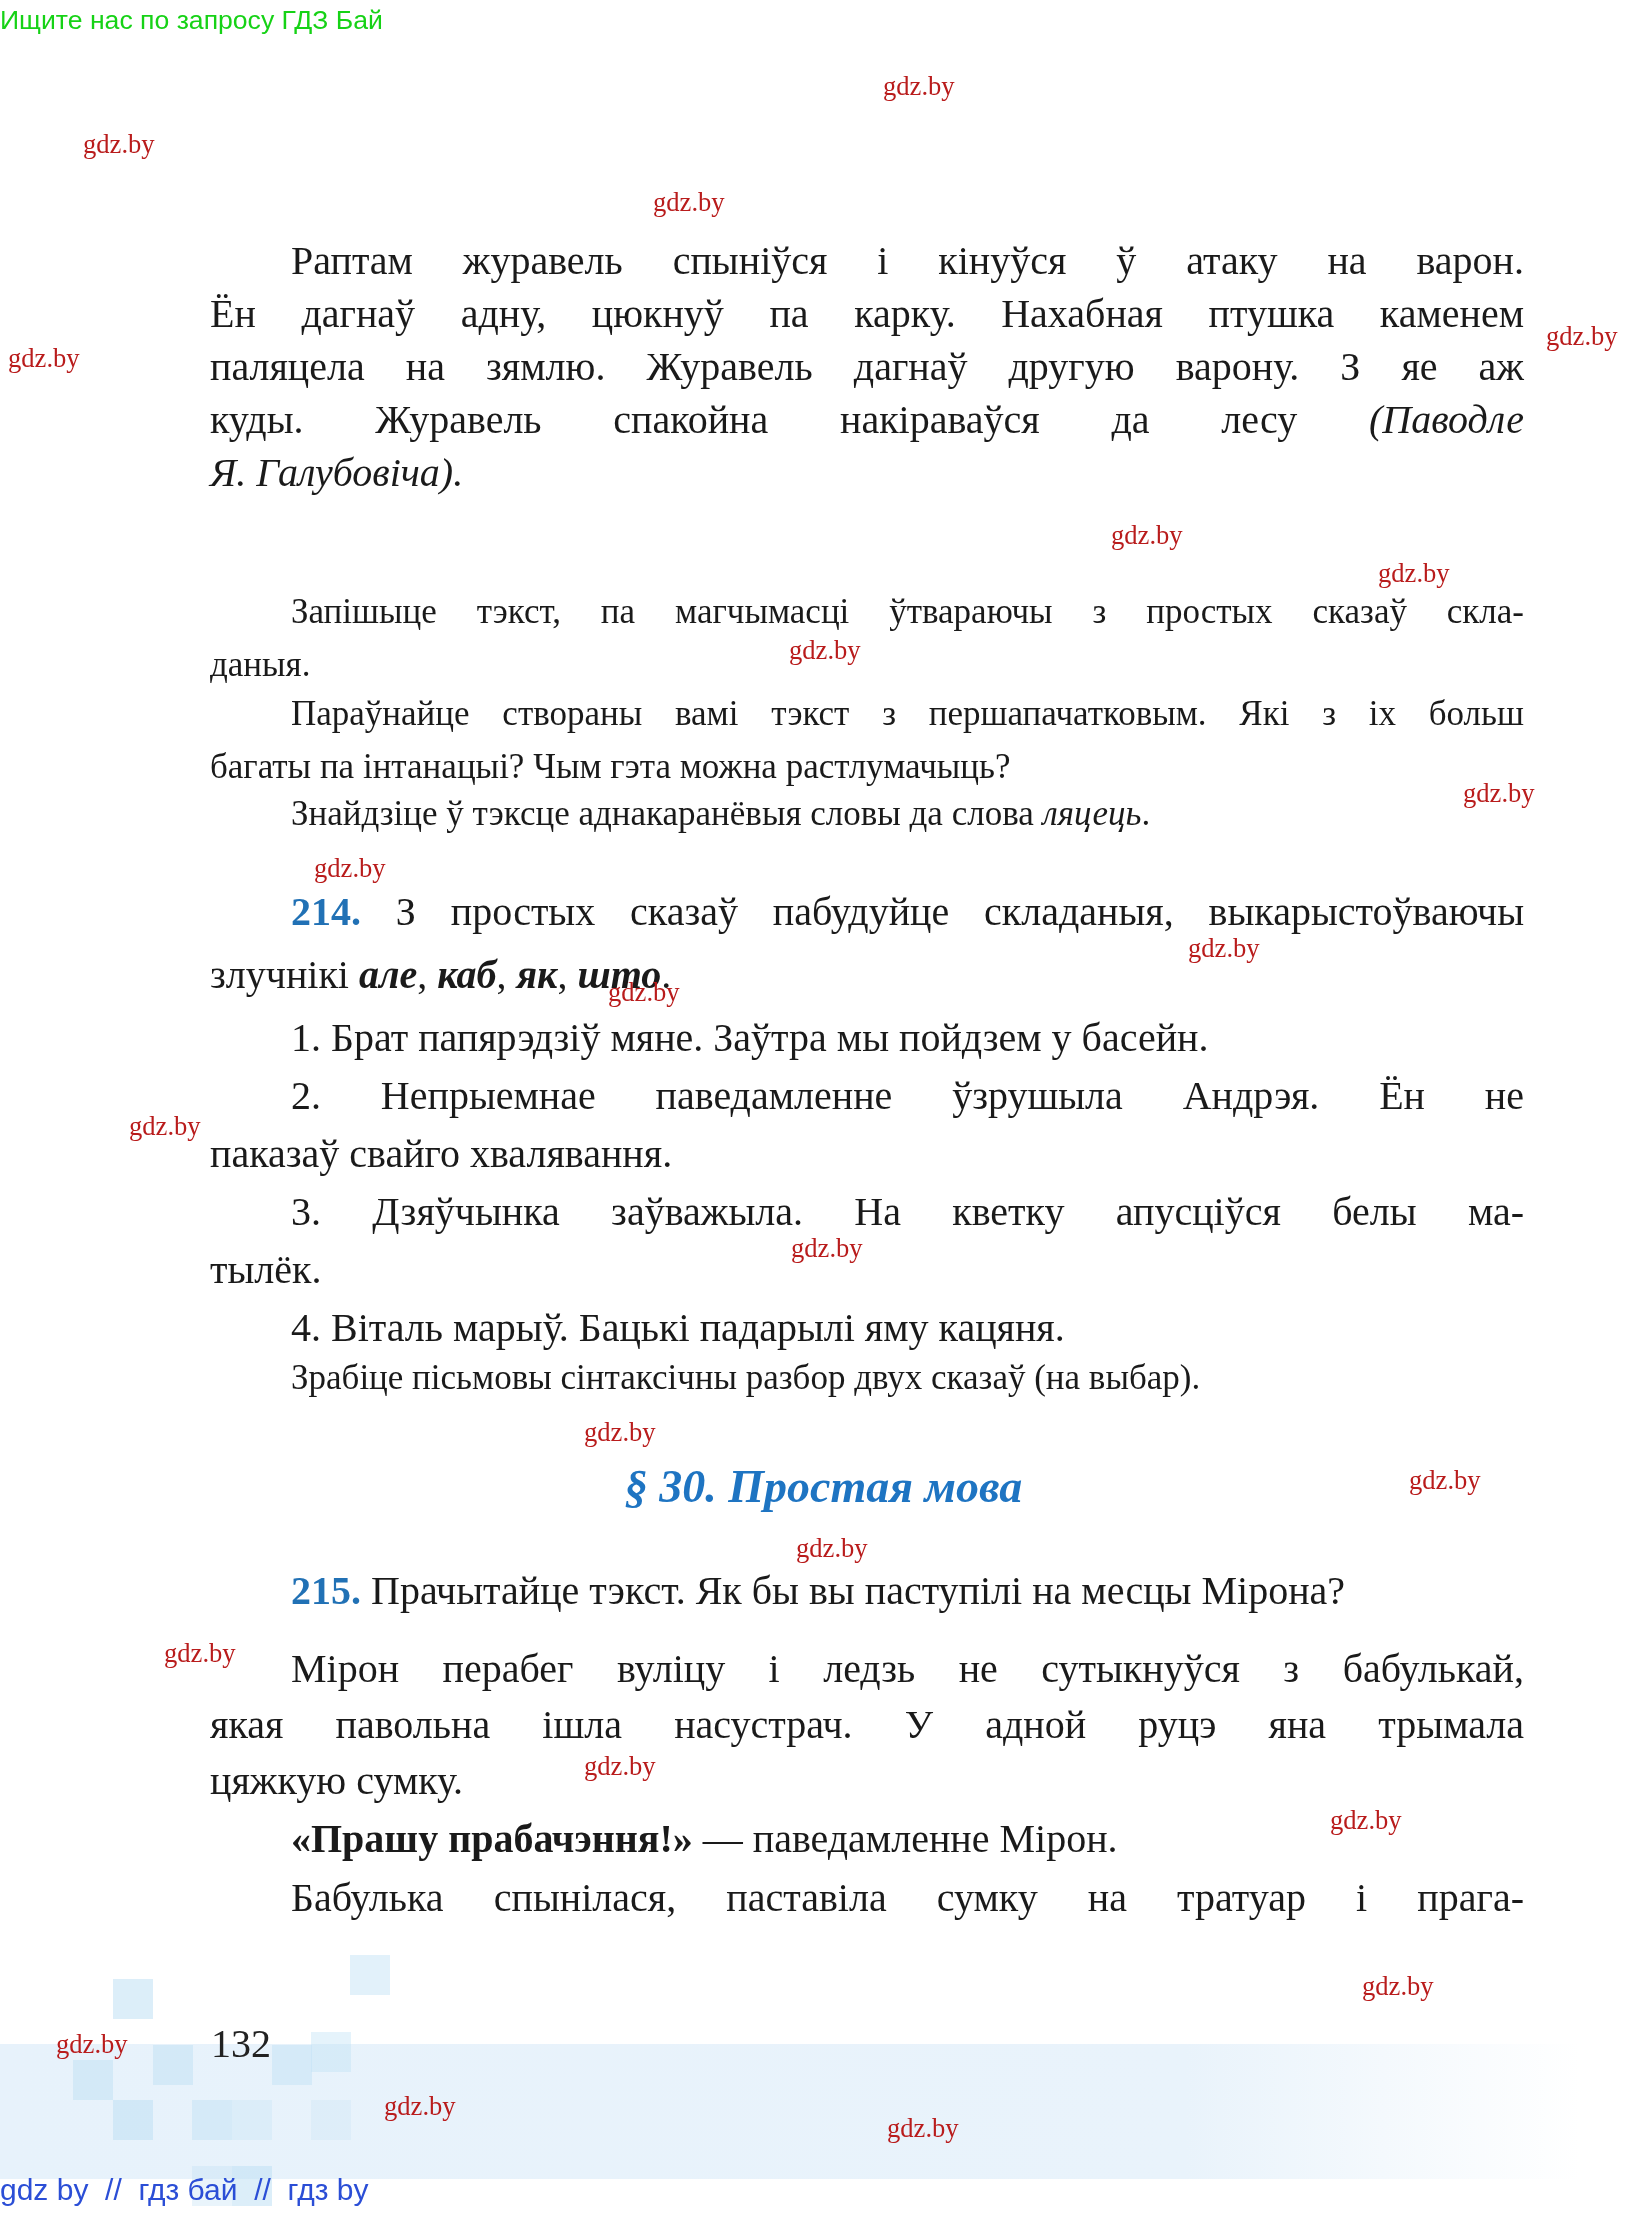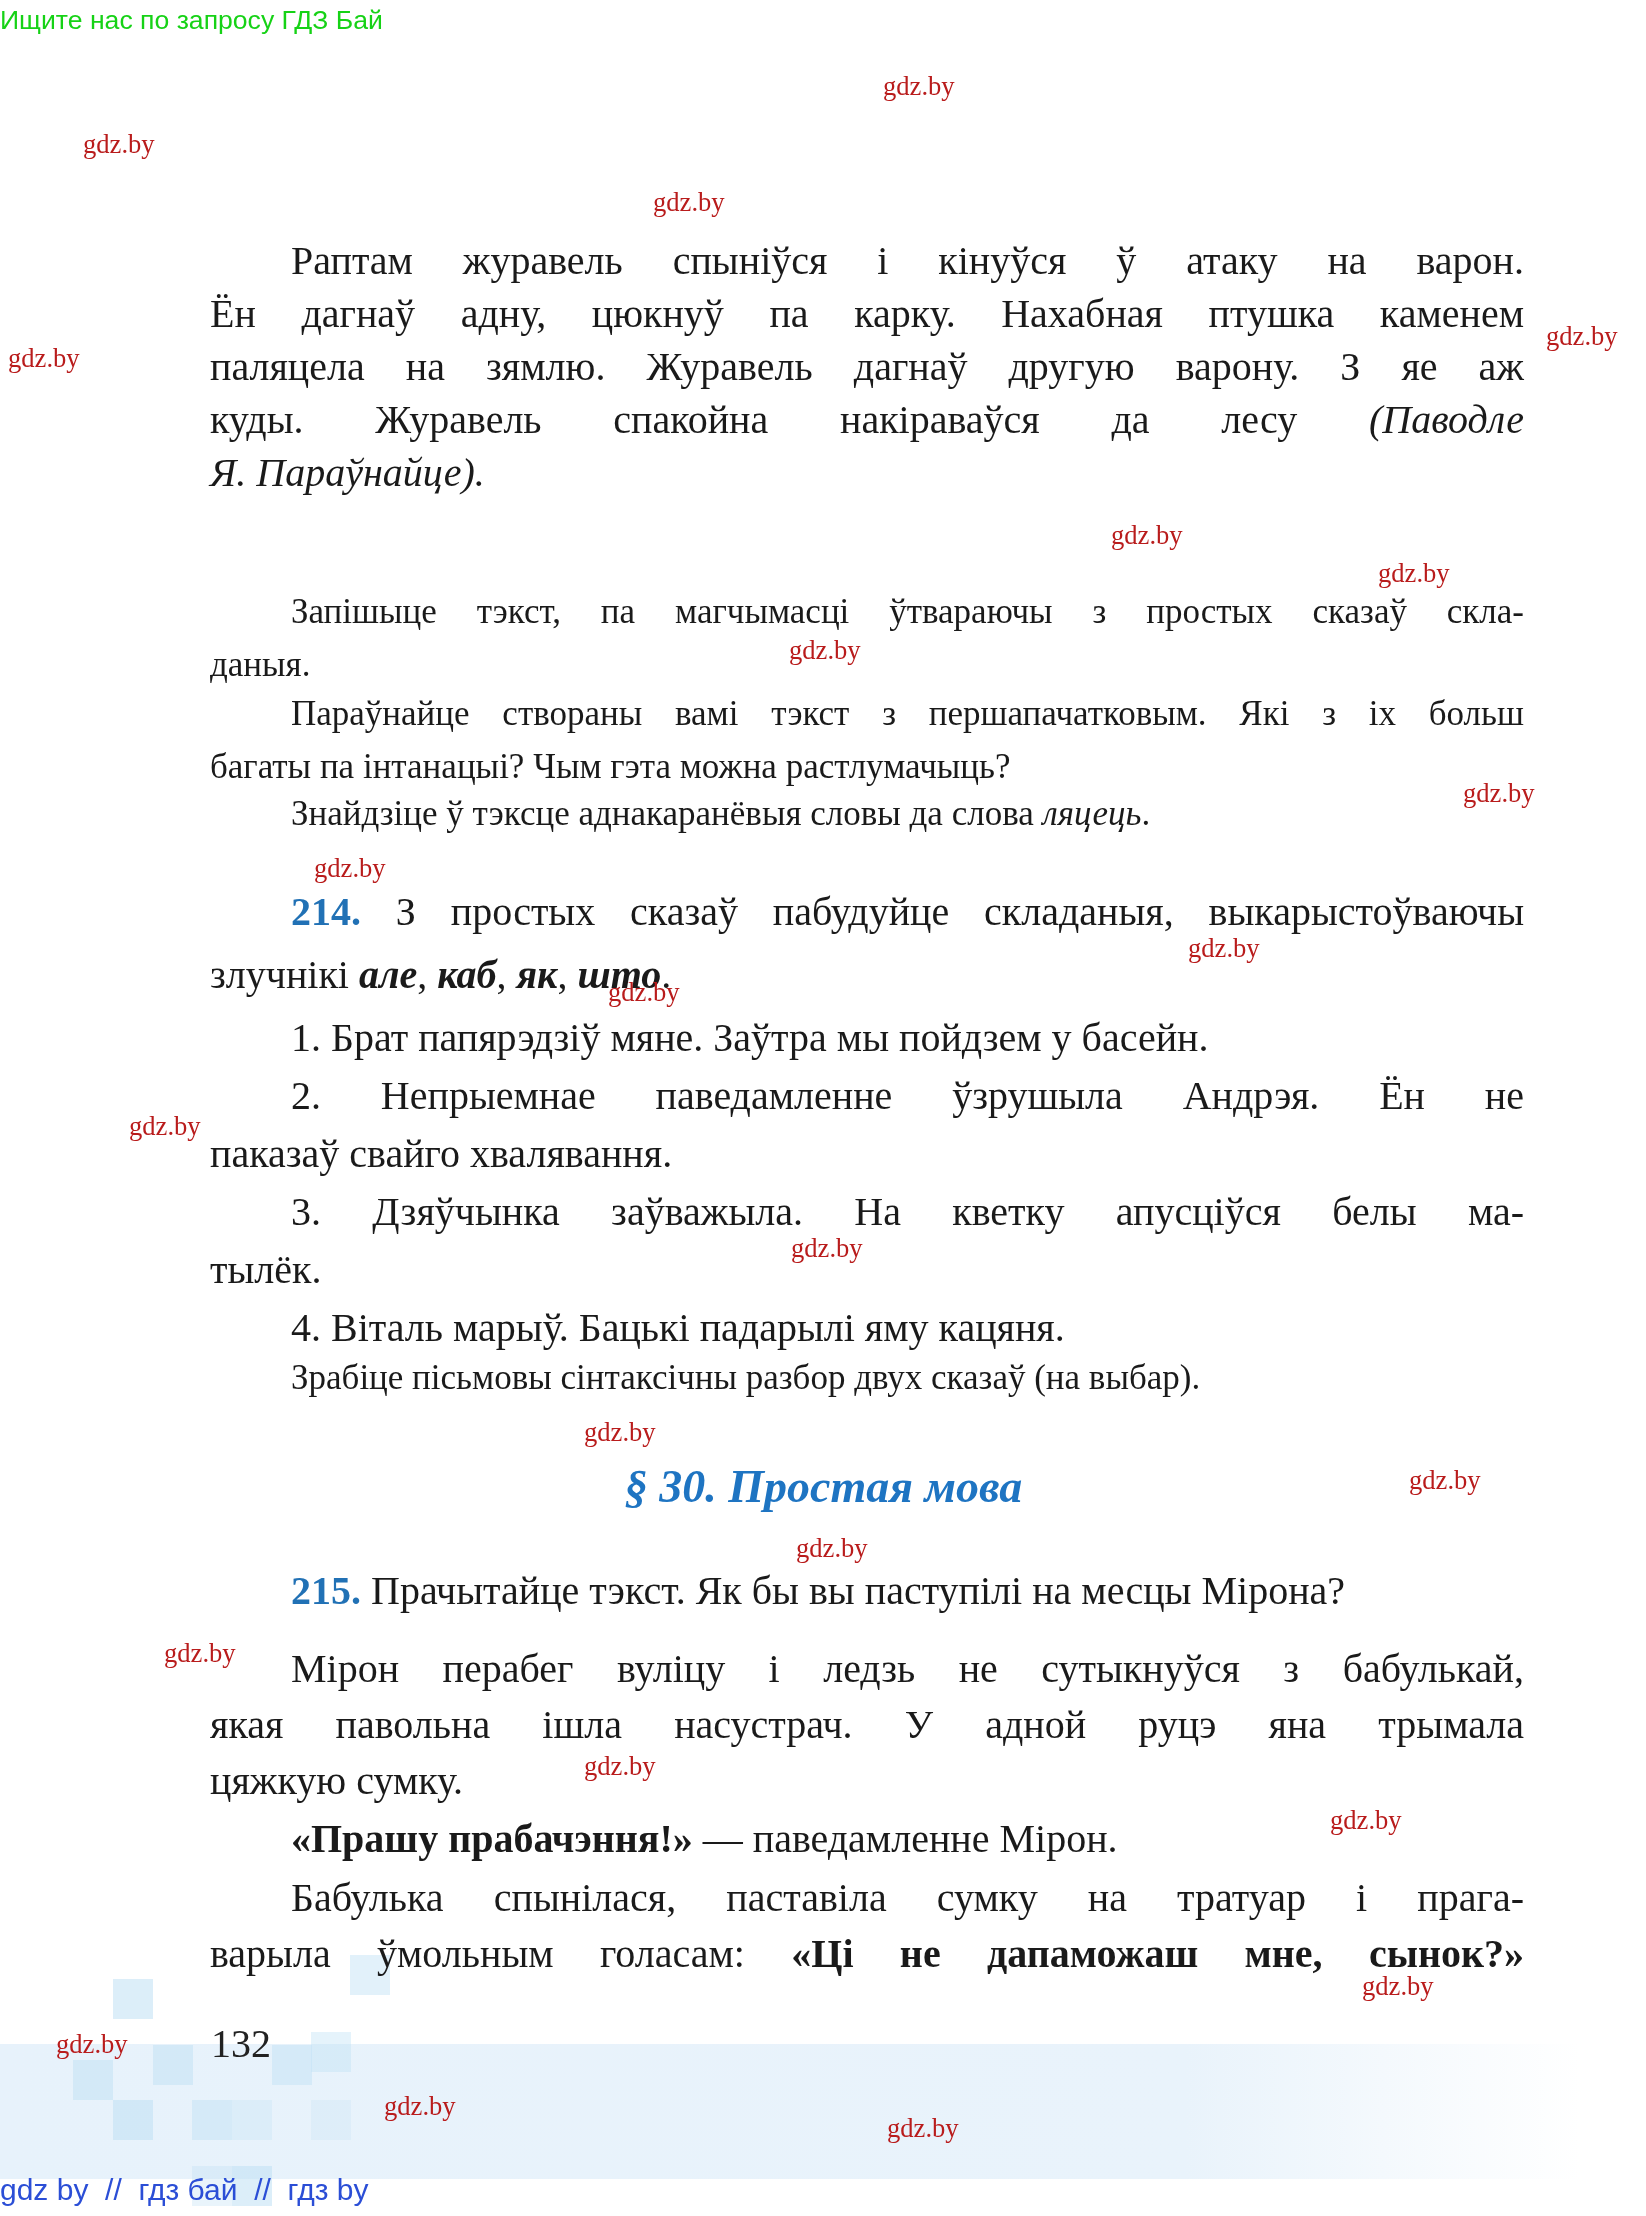--- a/index.html
+++ b/index.html
@@ -83,21 +83,21 @@
     <div class="wm" style="left: 56px; top: 2029px;">gdz.by</div>
     <div class="wm" style="left: 384px; top: 2091px;">gdz.by</div>
     <div class="wm" style="left: 887px; top: 2113px;">gdz.by</div>
   </div>
 
 <div class="tb body-fs" style="top:234px">
     <div class="line ind j"><span>Раптам журавель спыніўся і кінуўся ў атаку на варон.</span></div>
     <div class="line j"><span>Ён дагнаў адну, цюкнуў па карку. Нахабная птушка каменем</span></div>
     <div class="line j"><span>паляцела на зямлю. Журавель дагнаў другую варону. З яе аж</span></div>
     <div class="line j"><span>куды. Журавель спакойна накіраваўся да лесу </span><span class="i">(Паводле</span></div>
-    <div class="line"><span class="i">Я. Параўнайце).</span></div>
+    <div class="line"><span class="i">Я. Галубовіча).</span></div>
   </div>
 
 <div class="tb task-fs" style="top:585px">
     <div class="line ind j"><span>Запішыце тэкст, па магчымасці ўтвараючы з простых сказаў скла-</span></div>
     <div class="line"><span>даныя.</span></div>
   </div>
 
 <div class="tb task-fs" style="top:687px">
     <div class="line ind j"><span>Параўнайце створаны вамі тэкст з першапачатковым. Які з іх больш</span></div>
     <div class="line"><span>багаты па інтанацыі? Чым гэта можна растлумачыць?</span></div>
@@ -136,21 +136,20 @@
     <div class="line j"><span>якая павольна ішла насустрач. У адной руцэ яна трымала</span></div>
     <div class="line"><span>цяжкую сумку.</span></div>
   </div>
 
 <div class="tb body-fs" style="top:1812px">
     <div class="line ind"><span class="b">«Прашу прабачэння!»</span><span> — паведамленне Мірон.</span></div>
   </div>
 
 <div class="tb body-fs lh70" style="top:1870px">
     <div class="line ind j"><span>Бабулька спынілася, паставіла сумку на тратуар і прага-</span></div>
-    <div class="line j"><span>варыла ўмольным голасам: </span><span class="b">«Ці не дапаможаш мне, сынок?»</span></div>
   </div>
 
 <div class="pageno">132</div>
 
 <div class="band"></div>
 <div class="sq" style="left:350px;top:1955px;opacity:.45"></div>
 <div class="sq" style="left:113px;top:1979px;opacity:.55"></div>
 <div class="sq" style="left:153px;top:2045px;opacity:.5"></div>
 <div class="sq" style="left:73px;top:2060px;opacity:.5"></div>
 <div class="sq" style="left:113px;top:2100px;opacity:.55"></div>

